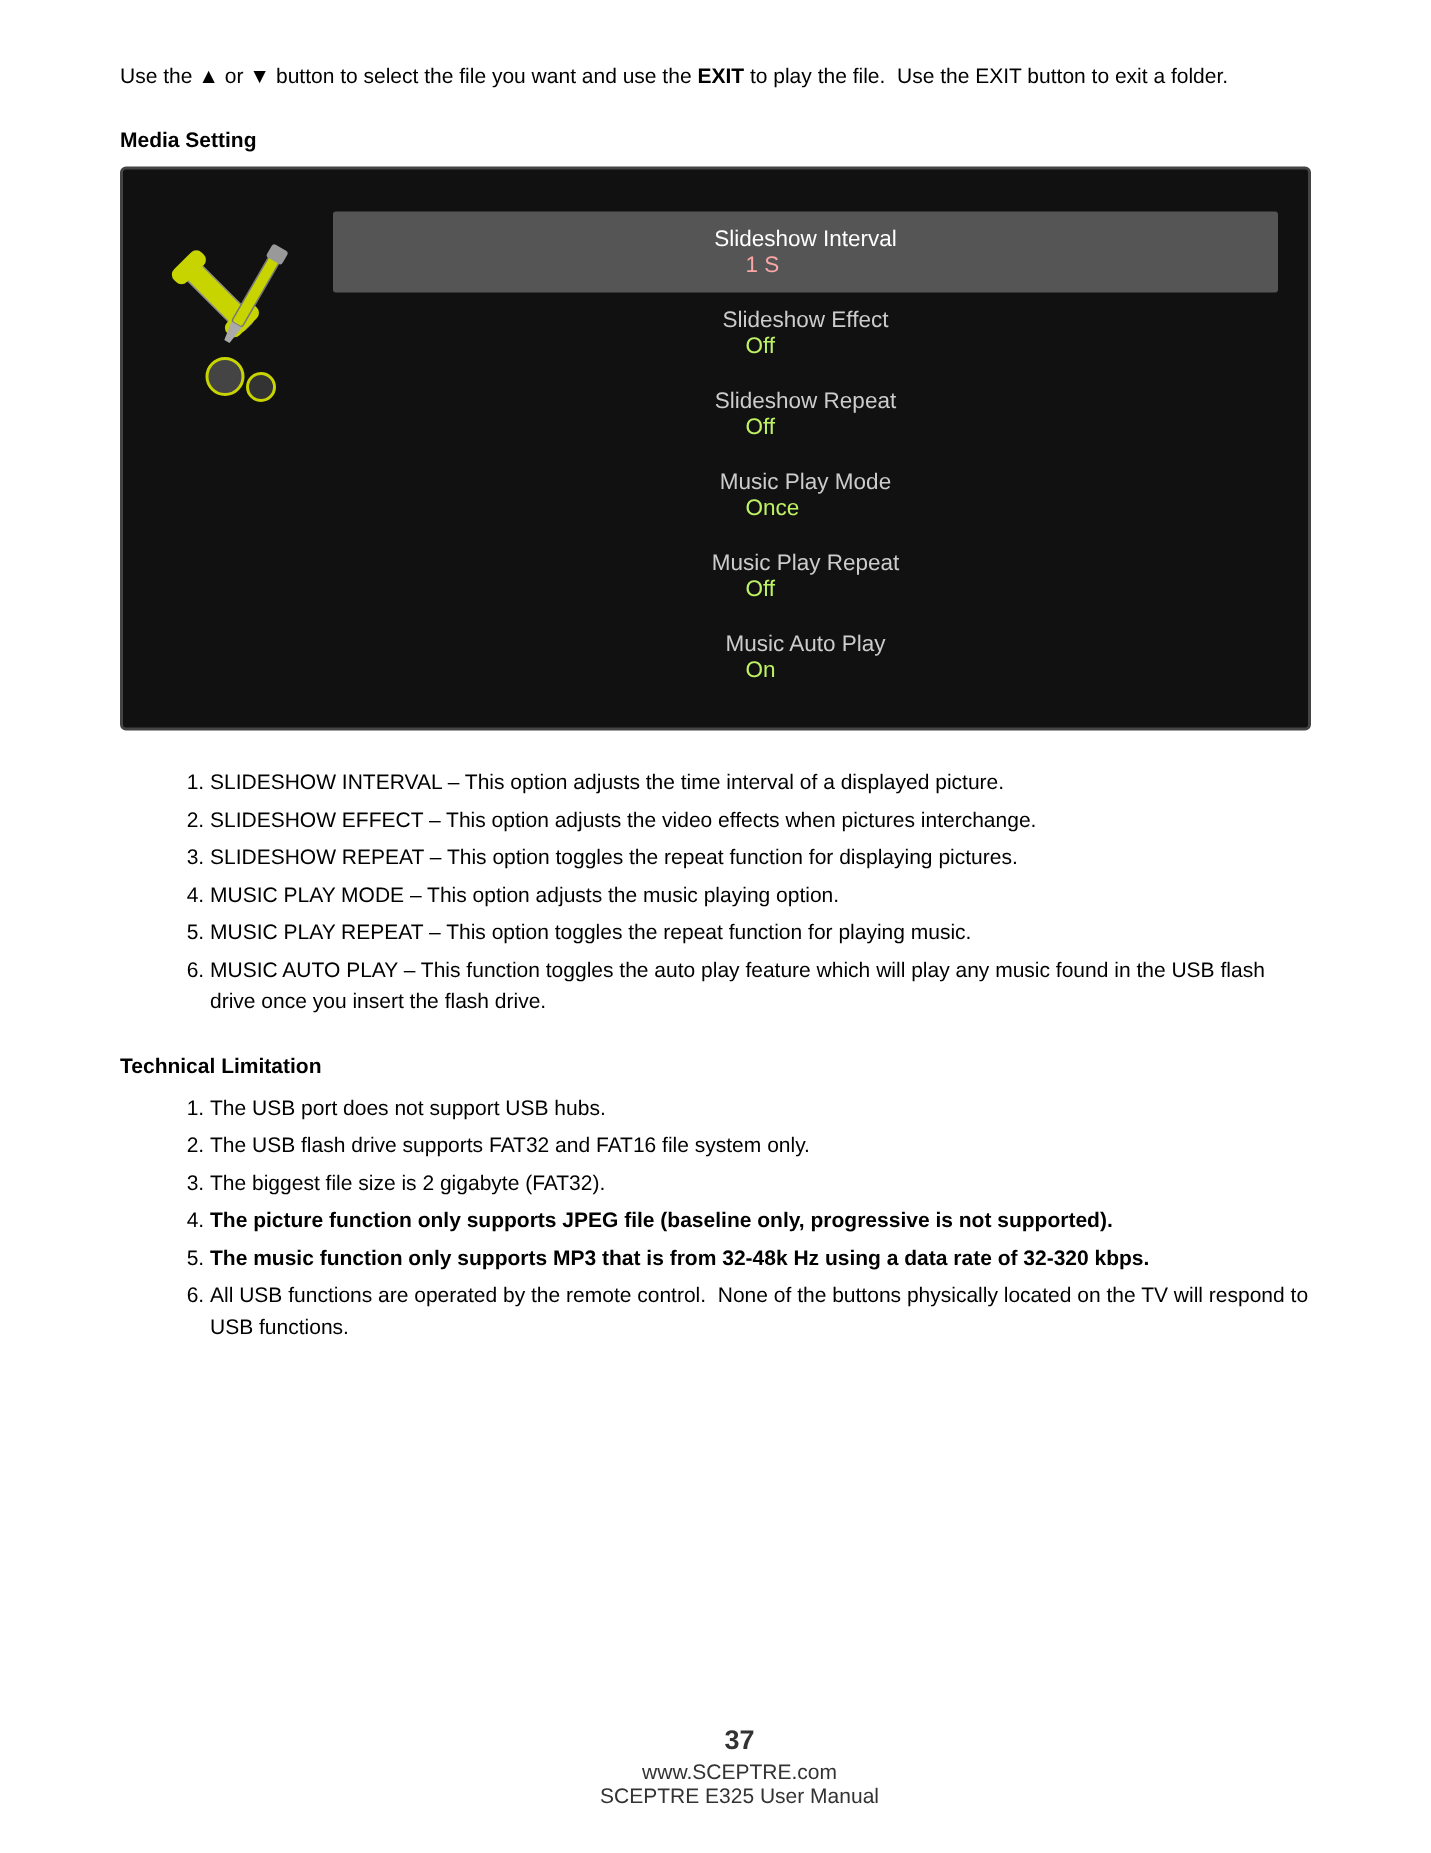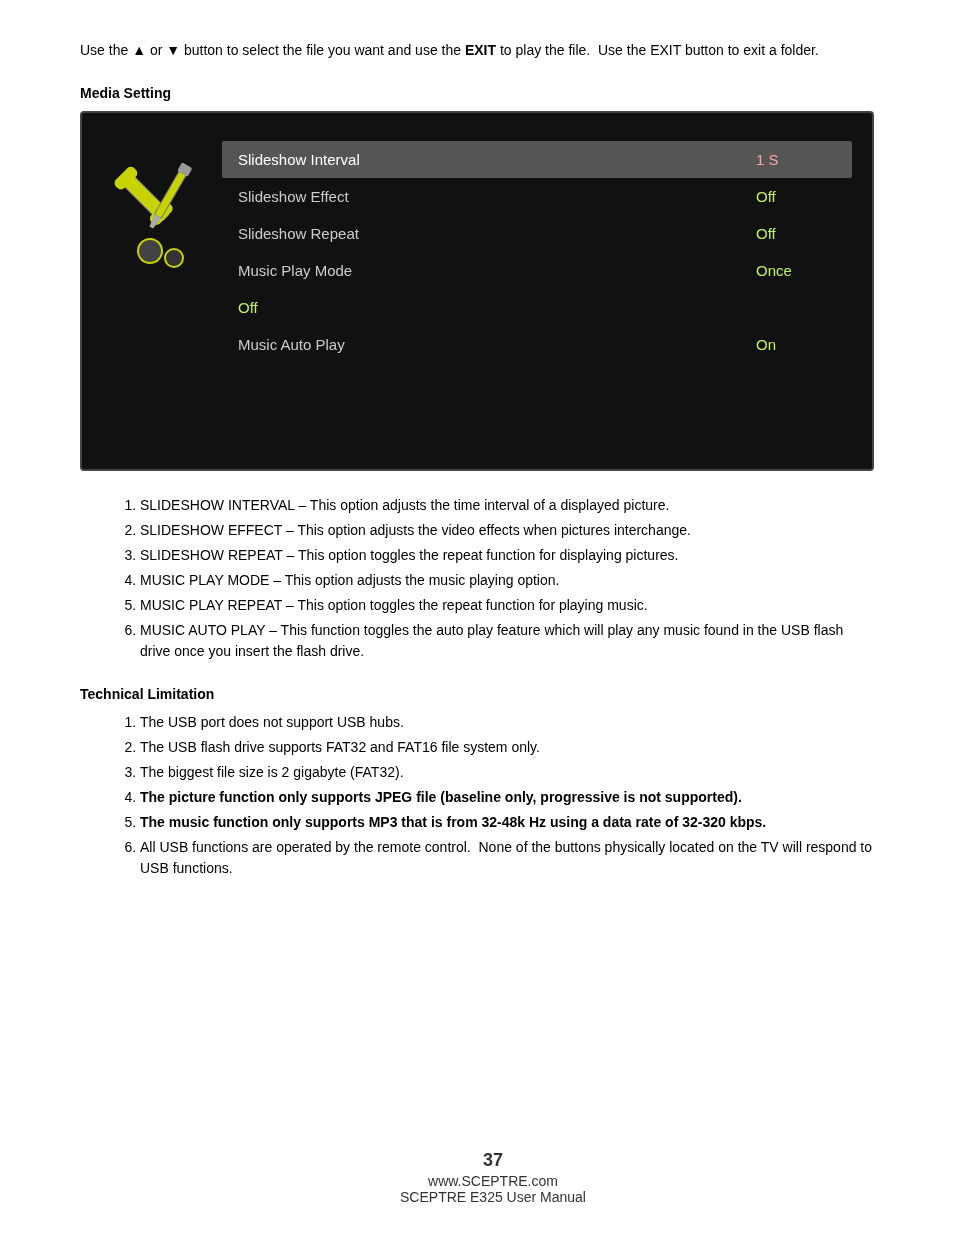--- a/index.html
+++ b/index.html
@@ -55,21 +55,21 @@
     .menu-area {
       flex: 1;
       display: flex;
       flex-direction: column;
       gap: 0;
       padding-top: 8px;
     }
 
     .menu-row {
       display: flex;
-      flex-direction: row;
+      flex-direction: column;
       align-items: center;
       padding: 10px 16px;
       color: #cccccc;
       font-size: 15px;
     }
 
     .menu-row.selected {
       background: #555555;
       color: #ffffff;
       border-radius: 2px;
@@ -164,20 +164,21 @@
     </div>
     <div class="menu-row">
       <span class="menu-label">Slideshow Repeat</span>
       <span class="menu-value">Off</span>
     </div>
     <div class="menu-row">
       <span class="menu-label">Music Play Mode</span>
       <span class="menu-value">Once</span>
     </div>
     <div class="menu-row">
+      <span class="menu-label">Music Play Repeat</span>
       <span class="menu-value">Off</span>
     </div>
     <div class="menu-row">
       <span class="menu-label">Music Auto Play</span>
       <span class="menu-value">On</span>
     </div>
   </div>
 </div>
 
 <ol class="numbered-list">

